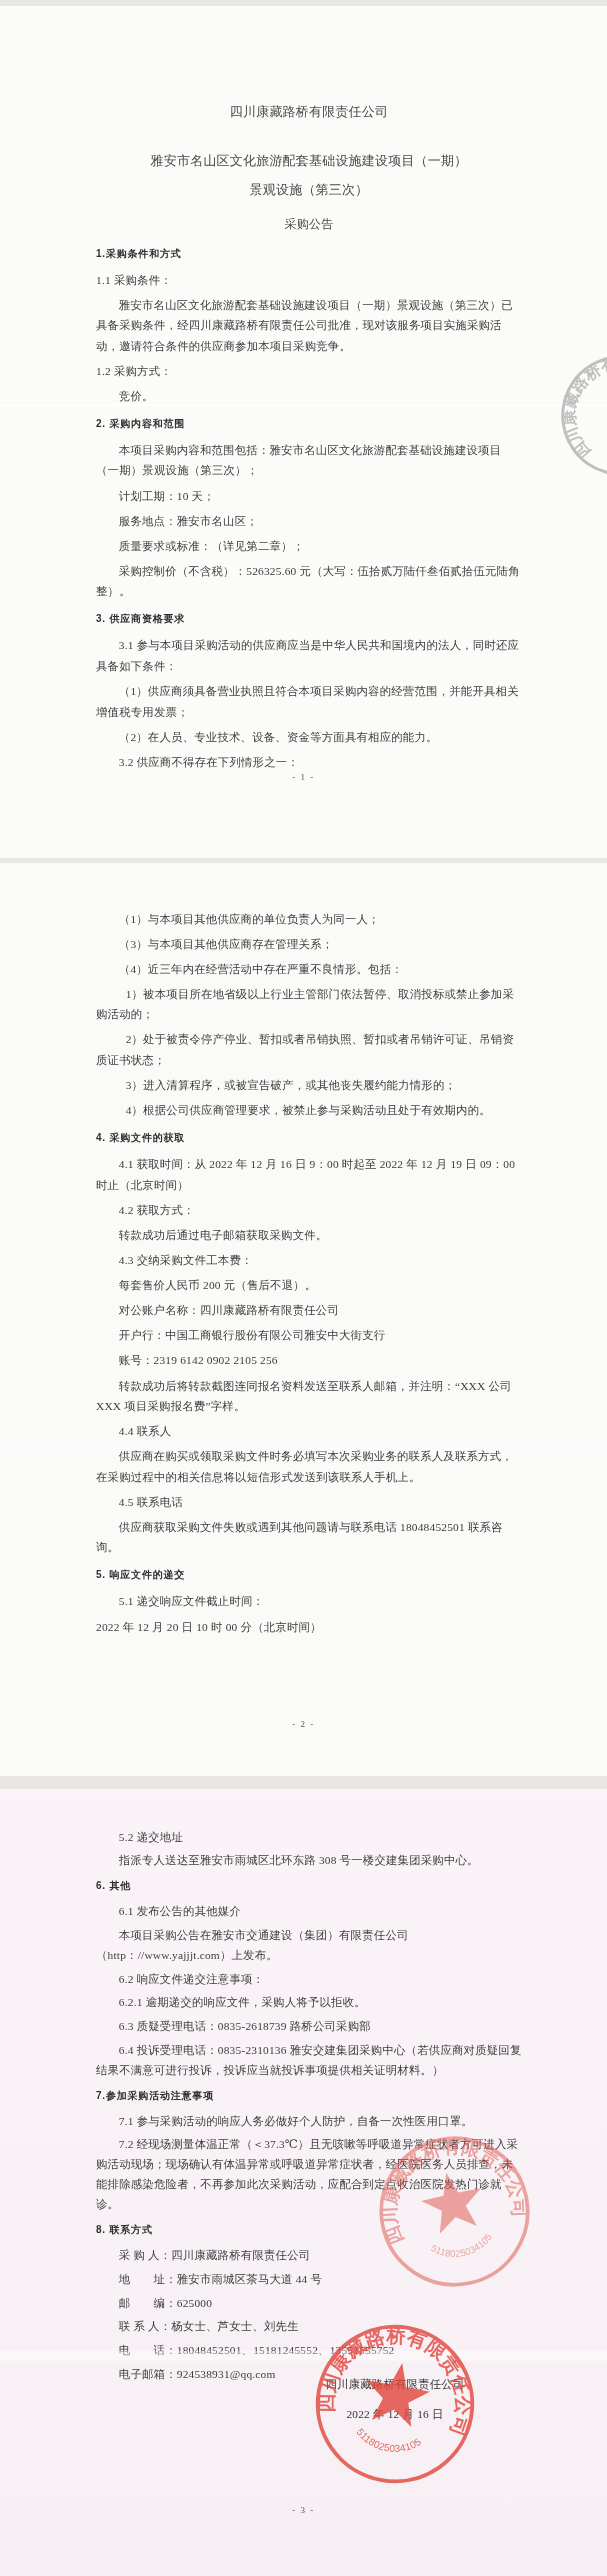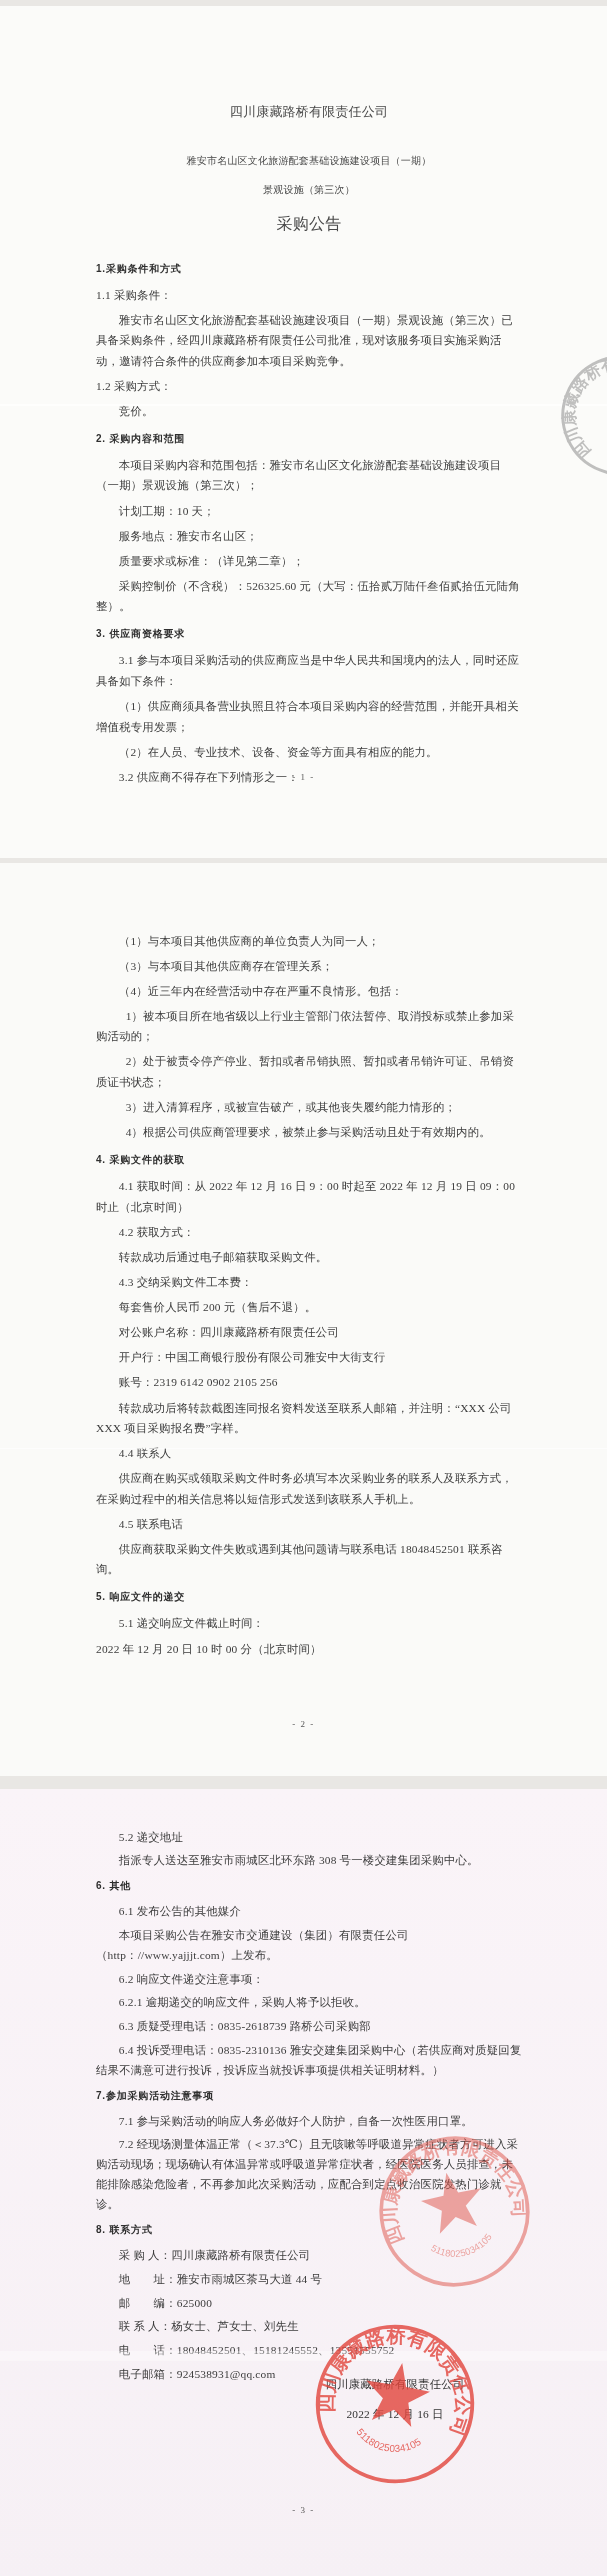--- a/index.html
+++ b/index.html
@@ -1,28 +1,28 @@
 <!DOCTYPE html>
 <html style="font-size:12px"><head>
 <meta charset="utf-8">
 <style>
   html,body{margin:0;padding:0;}
   body{width:607px;background:#e9e7e4;font-family:"Liberation Serif","DejaVu Serif",serif;}
   .page{position:relative;width:607px;box-sizing:border-box;overflow:hidden;color:#3c3c3c;
         font-size:11.4px;letter-spacing:0.2px;}
   .page-1{height:852px;margin-top:6px;background:#fbfbf9;padding:97px 85px 0 96px;}
-  .page-2{height:913px;margin-top:4.6px;background:#fafaf8;padding:68px 85px 0 96px;}
+  .page-2{height:913px;margin-top:4.6px;background:#fafaf8;padding:46px 85px 0 96px;}
   .page-3{height:796px;margin-top:13px;background:linear-gradient(#faf4f8,#f6f0f5);padding:38px 85px 0 96px;}
 
   .doc-company{text-align:center;font-family:"Liberation Sans","DejaVu Sans",sans-serif;
                font-size:13px;color:#4a4a4a;line-height:18px;margin:0 0 29px;}
   .doc-title{text-align:center;font-family:"Liberation Sans","DejaVu Sans",sans-serif;
-             font-size:10px;color:#484848;line-height:21px;margin:0 0 7.6px;}
+             font-size:13px;color:#484848;line-height:21px;margin:0 0 7.6px;}
   .doc-title2{margin-bottom:15px;text-align:center;}
-  .doc-title3{font-size:16px;line-height:18px;margin-bottom:26px;}
+  .doc-title3{font-size:12px;line-height:18px;margin-bottom:11px;}
 
   h2.sec{font-family:"Liberation Sans","DejaVu Sans",sans-serif;font-weight:bold;color:#2f2f2f;
          font-size:10px;line-height:20px;margin:7.6px 0 6px;letter-spacing:0.8px;}
   .line{line-height:20.5px;margin:0 0 4.6px;text-indent:2em;}
   .line-sub{text-indent:2.6em;}
   .para{line-height:20.5px;margin:0 0 4.6px;text-indent:2em;}
   .page-2 .line,.page-2 .para{line-height:20.5px;margin-bottom:4.6px;}
   .page-3 .line,.page-3 .para{line-height:20px;margin-bottom:3.8px;}
   .page-3 h2.sec{margin:6px 0 4.6px;}
   .u{text-underline-offset:2.3px;}

